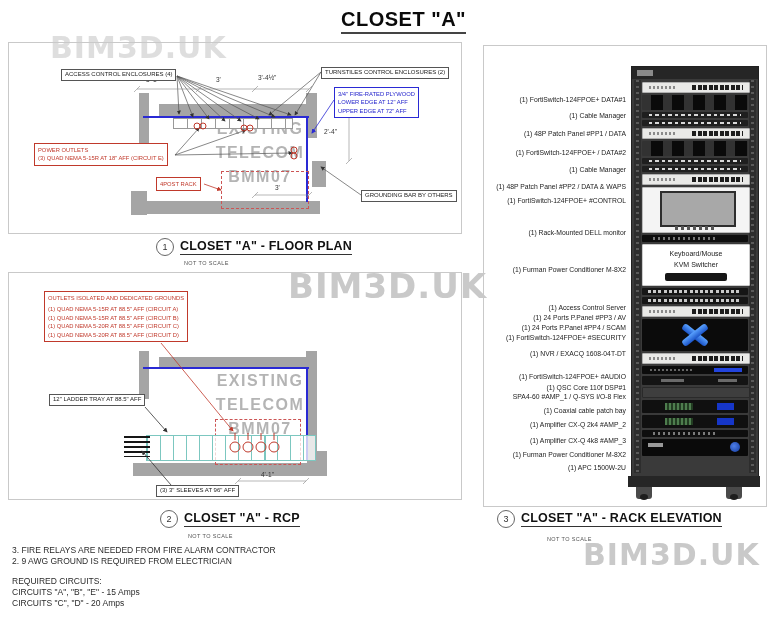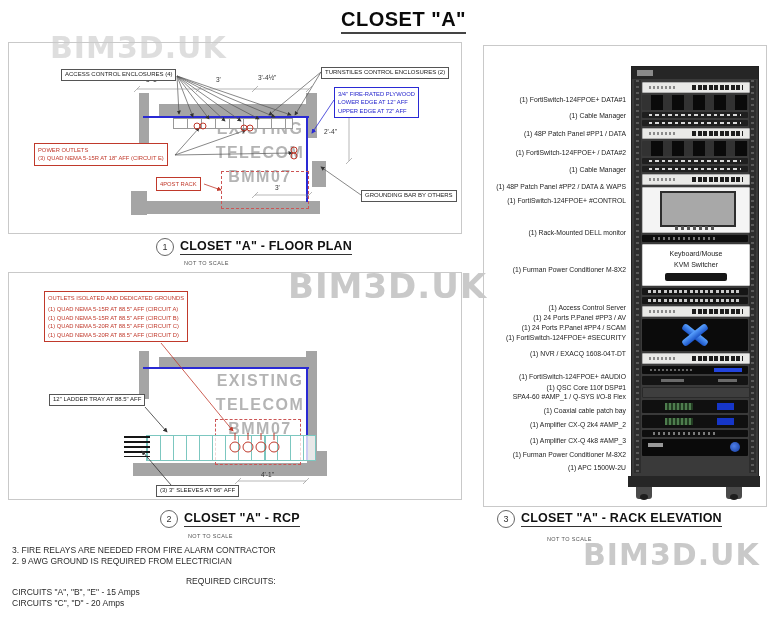--- a/index.html
+++ b/index.html
@@ -87,21 +87,21 @@
   .u-apc{height:17px;background:#0a0a0a;}
   .u-apc::before{content:"";position:absolute;left:6%;top:22%;width:14%;height:24%;background:#999;}
   .u-apc::after{content:"";position:absolute;right:8%;top:20%;width:10px;height:10px;border-radius:50%;
       background:radial-gradient(circle at 40% 40%,#4f7fe8,#123a9e);}
   .rk-base{position:absolute;background:#262626;z-index:3;}
   .caster{position:absolute;width:16px;height:12px;background:#4a4a4a;border-radius:0 0 3px 3px;z-index:3;}
   .caster::after{content:"";position:absolute;left:4px;bottom:-1px;width:8px;height:6px;border-radius:50%;background:#1d1d1d;}
   .notes{position:absolute;z-index:6;color:#2b2b2b;}
   .notes .hd{font-size:11px;font-weight:bold;letter-spacing:.3px;}
   .notes .ln{font-size:8.5px;line-height:1.3;}
-  .notes .hd2{font-size:8.5px;margin-top:9px;text-align:right;}
+  .notes .hd2{font-size:8.5px;margin-top:9px;}
   svg.ovl{position:absolute;left:0;top:0;z-index:5;pointer-events:none;}
   .title{position:absolute;font-size:20px;font-weight:bold;color:#0a0a0a;
          border-bottom:2px solid #444;padding-bottom:1px;letter-spacing:.5px;z-index:6;}
 </style>
 </head>
 <body>
 
 <div id="sheet">
 
   <div class="title" style="left:341px;top:8px;">CLOSET "A"</div>

